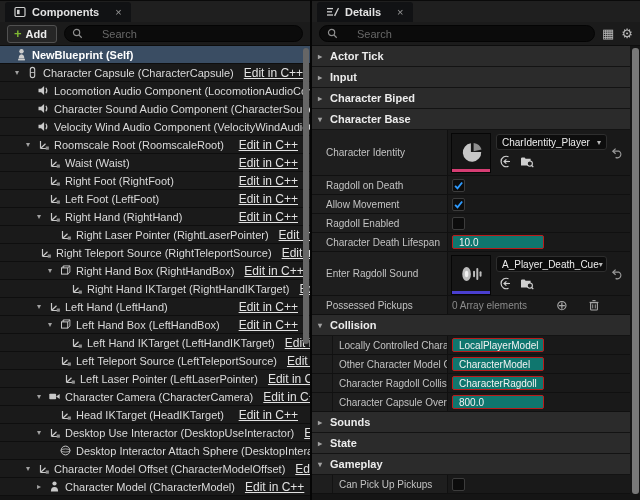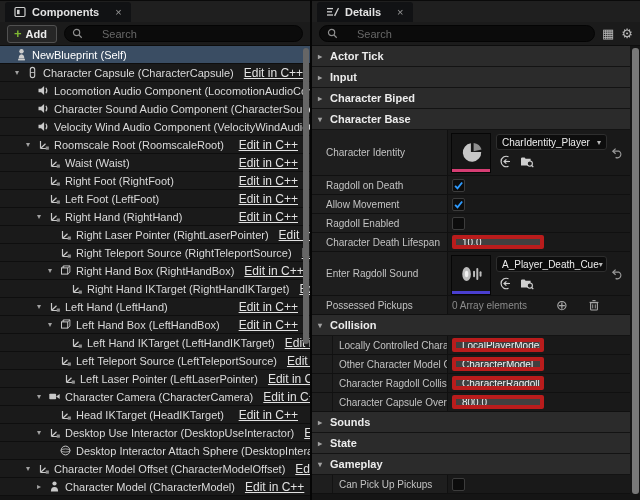--- a/index.html
+++ b/index.html
@@ -30,21 +30,21 @@
   .tool-ico { color:#b9b9b9; font-size:13px; line-height:1; cursor:pointer; }
 
   
   .tree { position:relative; flex:1; background:#141414; overflow:hidden; }
   .trow { display:flex; align-items:center; height:18px; background:#1a1a1a; border-bottom:1px solid #0e0e0e;
           padding-right:12px; overflow:hidden; white-space:nowrap; cursor:pointer; }
   .trow.sel { background:var(--sel,#3a4d63); }
   .tarr { flex:none; width:11px; color:#a2a2a2; font-size:8px; text-align:left; }
   .ticon { flex:none; width:13px; height:13px; margin-right:4px; }
   .tname { flex:none; color:#dadada; font-size:11px; }
-  .trow.sel .tname { color:#fff; }
+  .trow.sel .tname { color:#fff;font-weight:bold; }
   .tlink { flex:none; margin-left:auto; padding-left:10px; color:#e2e2e2; font-size:12px; text-decoration:underline; cursor:pointer; }
 
   .vscroll { position:absolute; top:2px; right:1px; width:6px; border-radius:3px; background:#666; }
   .vscroll.left-thumb { height:296px; }
   .vscroll.right-thumb { height:446px; width:7px; background:#787878; }
 
   
   .dlist { position:relative; flex:1; background:#151515; overflow:hidden; }
   .dlist .rows { margin-right:10px; }
   .cat { height:21px; background:#2b2b2b; border-bottom:1px solid #131313; display:flex; align-items:center;
@@ -54,21 +54,21 @@
   .prow.h19 { height:19px; } .prow.h46 { height:46px; } .prow.h44 { height:44px; }
   .pname { flex:none; width:136px; padding-left:14px; display:flex; align-items:center; background:#1e1e1e;
            border-right:1px solid #101010; overflow:hidden; }
   .pname span { color:#c3c3c3; font-size:10px; white-space:nowrap; }
   .prow.sub .pname { padding-left:27px; position:relative; }
   .prow.sub .pname::before { content:""; position:absolute; left:20px; top:0; bottom:0; width:1px; background:#121212; }
   .pval { flex:1; background:#191919; position:relative; display:flex; align-items:center; padding-left:4px; }
 
   .cb { width:13px; height:13px; background:#0c0c0c; border:1px solid #3c3c3c; border-radius:2px;
         display:flex; align-items:center; justify-content:center; cursor:pointer; }
-  .vinput { width:92px; height:14px; background:#404040; border:4px solid #b91c1c; border-radius:2px;
+  .vinput { width:92px; height:14px; background:#0f766e; border:1px solid #b91c1c; border-radius:2px;
             display:flex; align-items:center; padding:0 6px; color:#f2f2f2; font-size:10px; white-space:nowrap; overflow:hidden; cursor:text; }
   .arrtext { color:#8b8b8b; font-size:10px; }
   .pval .plusglyph { position:absolute; left:108px; color:#a8a8a8; font-size:14px; cursor:pointer; }
   .pval .trashsvg { position:absolute; left:140px; cursor:pointer; }
 
   .thumb { position:absolute; left:3px; top:3px; width:40px; height:40px; background:#161616; border:1px solid #060606; cursor:pointer; }
   .thumb svg { position:absolute; left:7px; top:5px; }
   .thumb .bar { position:absolute; left:0; right:0; bottom:0; height:3px; }
   .assetright { position:absolute; left:48px; top:4px; }
   .dropdown { width:111px; height:16px; background:#0d0d0d; border:1px solid #2e2e2e; border-radius:3px;
@@ -271,21 +271,21 @@
             <span class="tlink">Edit in C++</span>
           </div>
           <div class="trow" style="padding-left:48px">
     <span class="tarr"></span>
     <svg class="ticon" viewBox="0 0 12 13">
               <use href="#i-gizmo"></use>
             </svg>
     <span class="tname">Right Laser Pointer (RightLaserPointer)</span>
             <span class="tlink">Edit in C++</span>
           </div>
-          <div class="trow" style="padding-left:48px">
+          <div class="trow" style="padding-left:28px">
     <span class="tarr"></span>
     <svg class="ticon" viewBox="0 0 12 13">
               <use href="#i-gizmo"></use>
             </svg>
     <span class="tname">Right Teleport Source (RightTeleportSource)</span>
             <span class="tlink">Edit in C++</span>
           </div>
           <div class="trow" style="padding-left:48px">
     <span class="tarr">▾</span>
     <svg class="ticon" viewBox="0 0 12 13">

